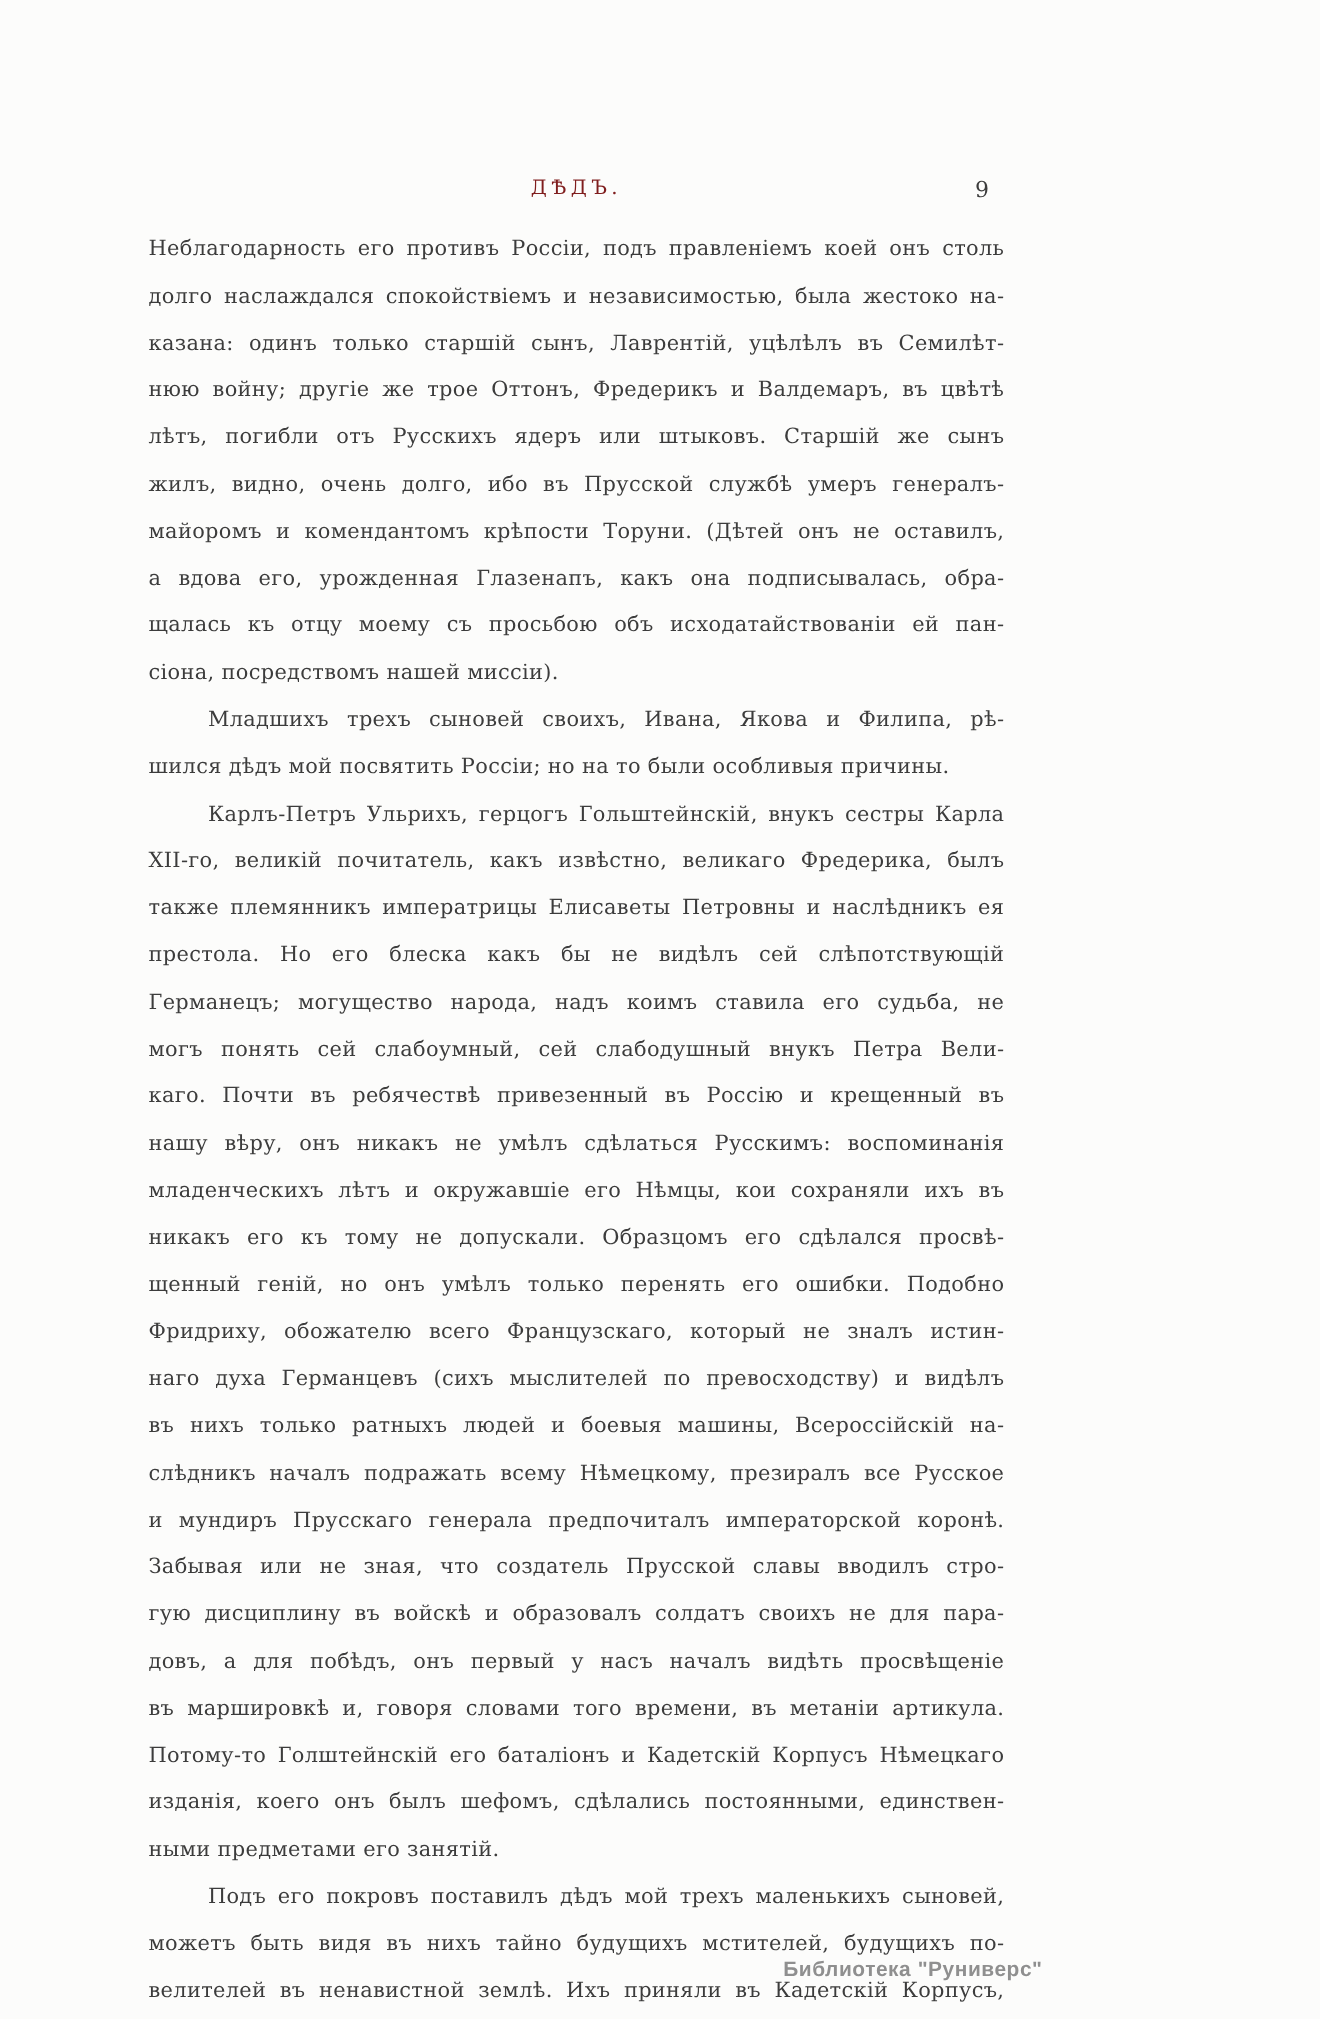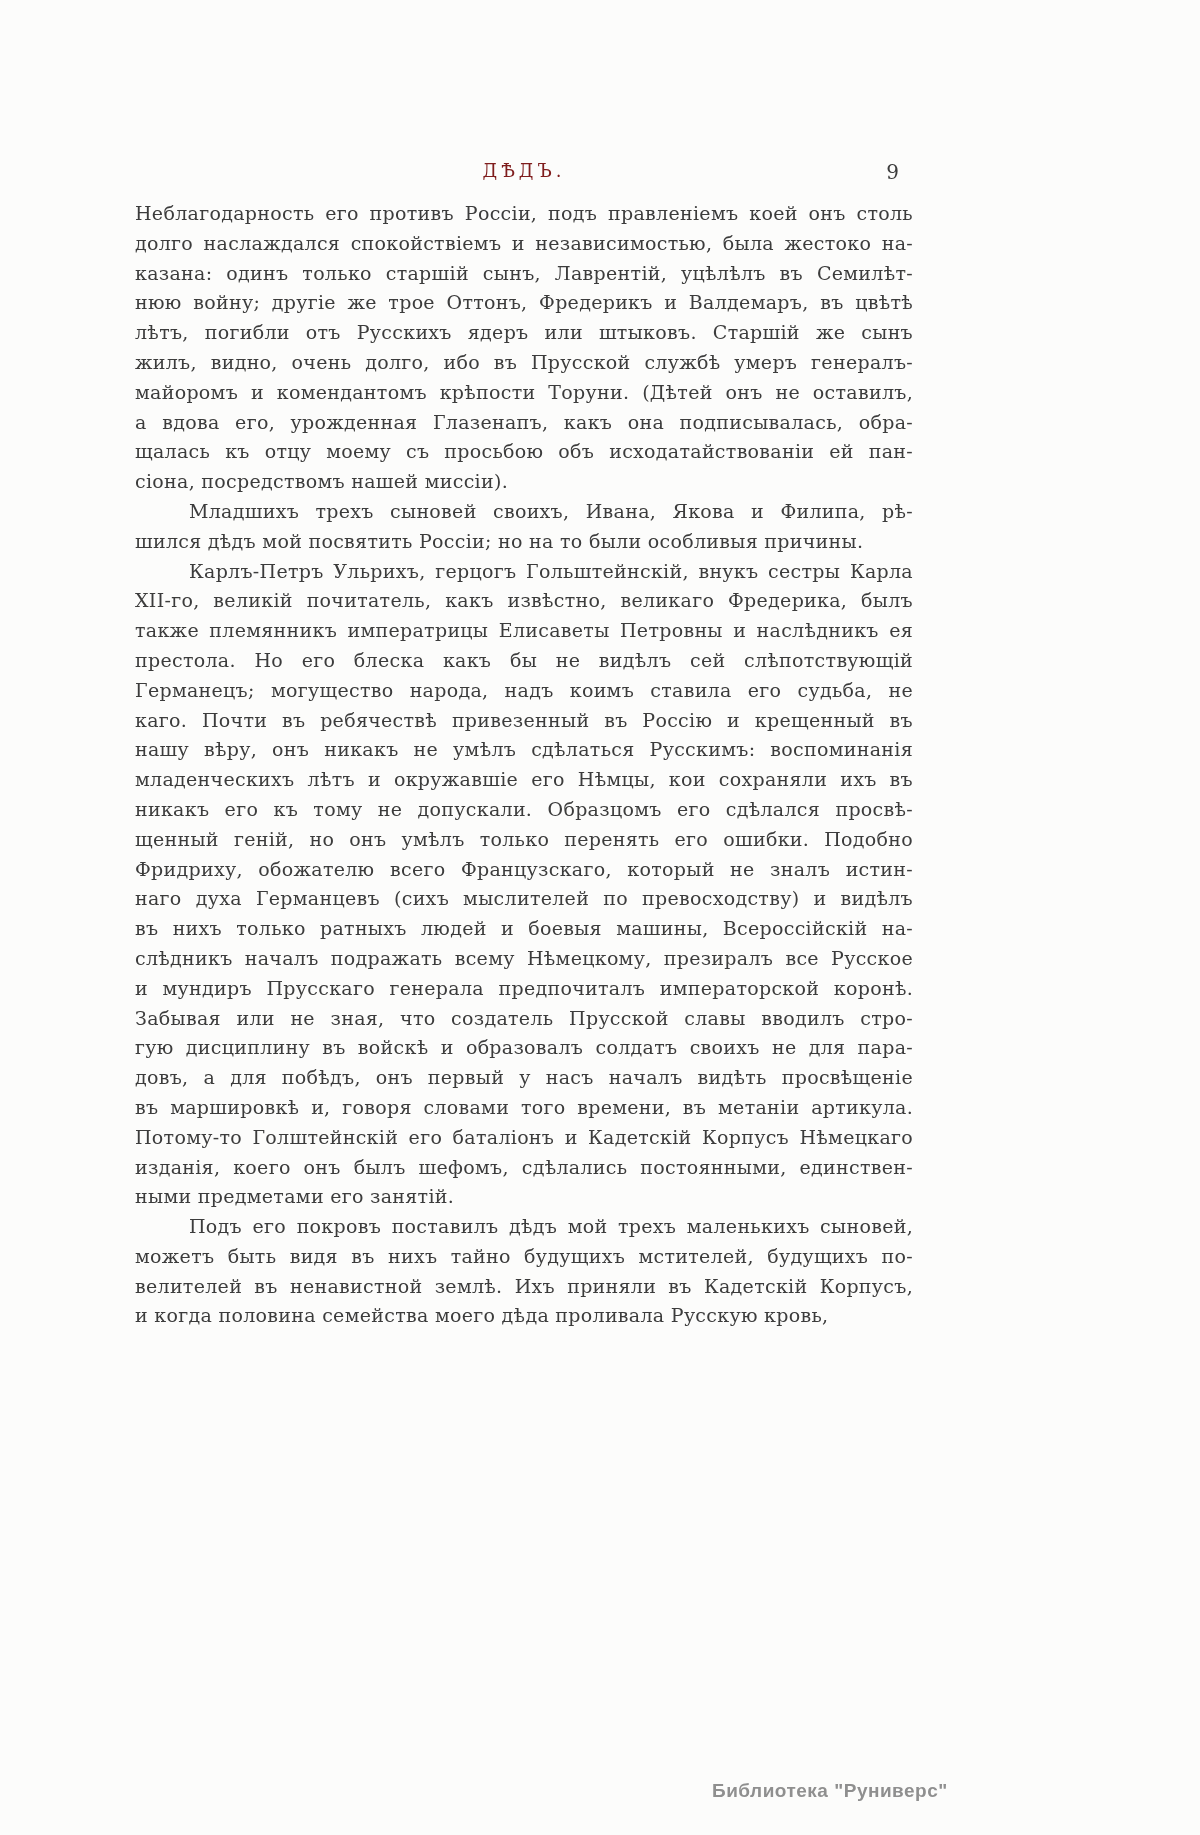--- a/index.html
+++ b/index.html
@@ -46,20 +46,21 @@
     width: 778px;
     font-size: 19px;
     line-height: 29.8px;
     letter-spacing: 0.3px;
   }
   .para { margin: 0; }
   .line {
     text-align: justify;
     text-align-last: justify;
     white-space: normal;
+    margin-top: 13px;
   }
   .line.end {
     text-align-last: left;
   }
   .line.ind {
     text-indent: 54px;
   }
   .watermark {
     position: absolute;
     left: 712px;
@@ -100,20 +101,21 @@
       <div class="line ind">Младшихъ трехъ сыновей своихъ, Ивана, Якова и Филипа, рѣ-</div>
       <div class="line end">шился дѣдъ мой посвятить Россіи; но на то были особливыя причины.</div>
     </div>
 
     <div class="para">
       <div class="line ind">Карлъ-Петръ Ульрихъ, герцогъ Гольштейнскій, внукъ сестры Карла</div>
       <div class="line">XII-го, великій почитатель, какъ извѣстно, великаго Фредерика, былъ</div>
       <div class="line">также племянникъ императрицы Елисаветы Петровны и наслѣдникъ ея</div>
       <div class="line">престола. Но его блеска какъ бы не видѣлъ сей слѣпотствующій</div>
       <div class="line">Германецъ; могущество народа, надъ коимъ ставила его судьба, не</div>
+      <div class="line">могъ понять сей слабоумный, сей слабодушный внукъ Петра Вели-</div>
       <div class="line">каго. Почти въ ребячествѣ привезенный въ Россію и крещенный въ</div>
       <div class="line">нашу вѣру, онъ никакъ не умѣлъ сдѣлаться Русскимъ: воспоминанія</div>
       <div class="line">младенческихъ лѣтъ и окружавшіе его Нѣмцы, кои сохраняли ихъ въ</div>
       <div class="line">никакъ его къ тому не допускали. Образцомъ его сдѣлался просвѣ-</div>
       <div class="line">щенный геній, но онъ умѣлъ только перенять его ошибки. Подобно</div>
       <div class="line">Фридриху, обожателю всего Французскаго, который не зналъ истин-</div>
       <div class="line">наго духа Германцевъ (сихъ мыслителей по превосходству) и видѣлъ</div>
       <div class="line">въ нихъ только ратныхъ людей и боевыя машины, Всероссійскій на-</div>
       <div class="line">слѣдникъ началъ подражать всему Нѣмецкому, презиралъ все Русское</div>
       <div class="line">и мундиръ Прусскаго генерала предпочиталъ императорской коронѣ.</div>

